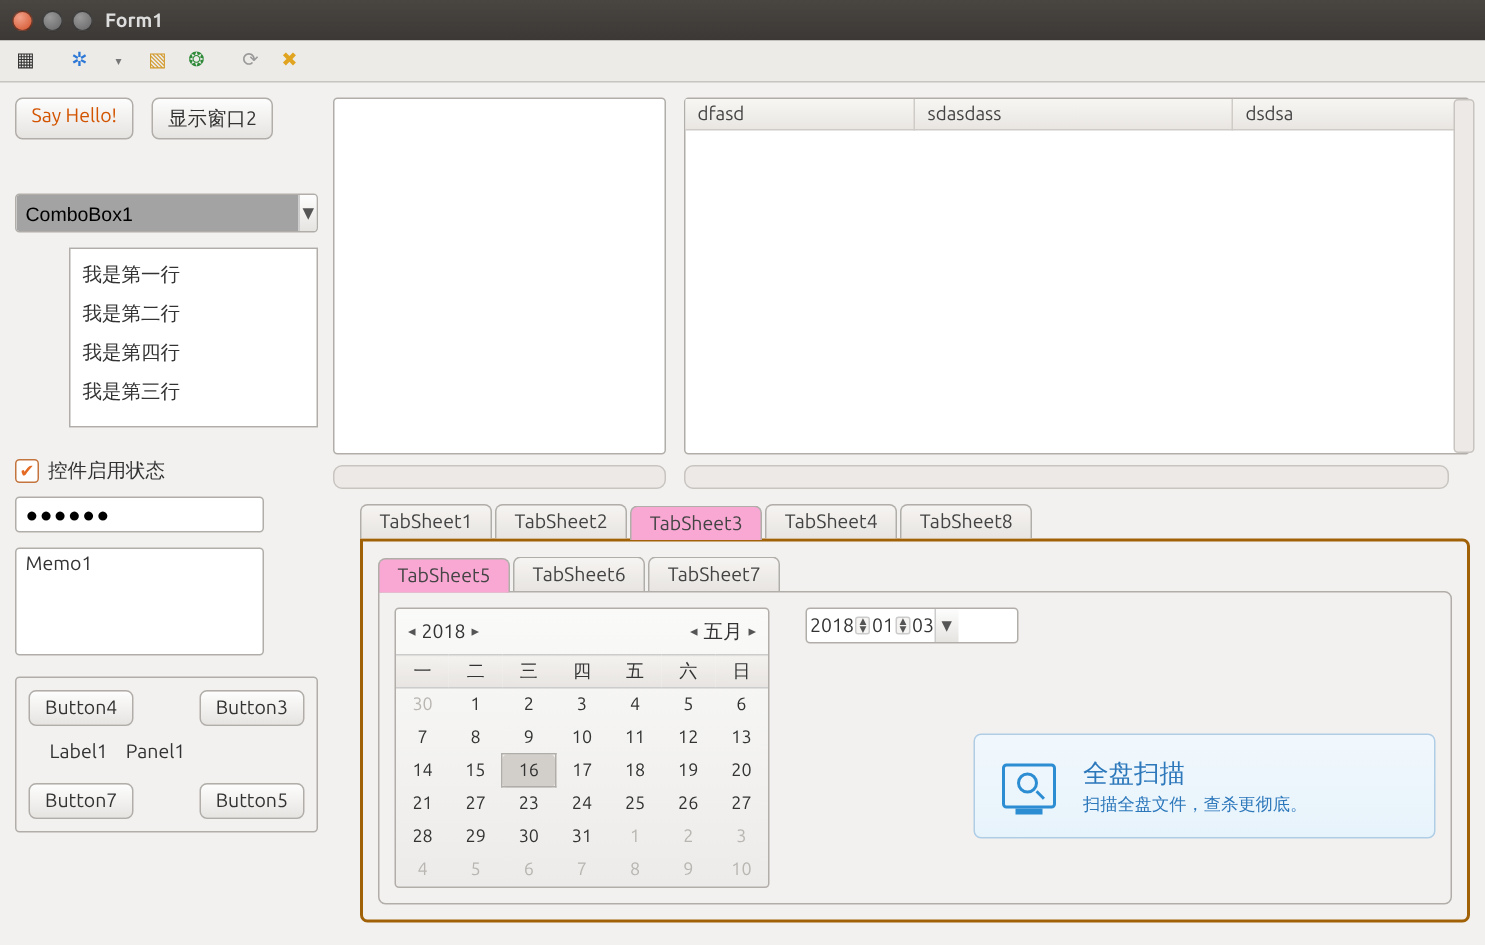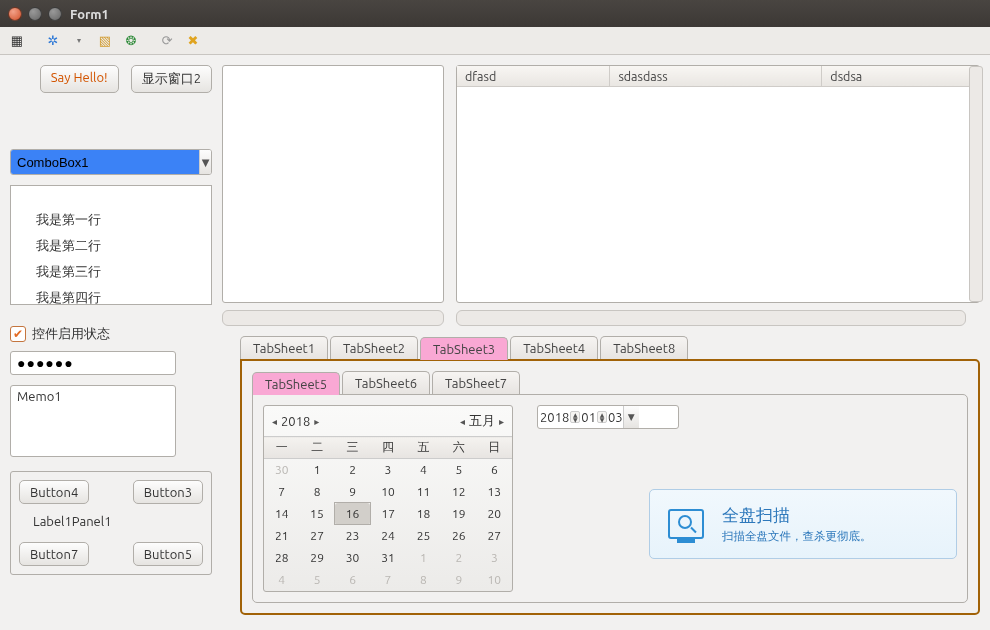--- a/index.html
+++ b/index.html
@@ -15,41 +15,41 @@
 
 
 .toolbar { height: 28px; background: #edebe8; border-bottom: 1px solid #c8c5c1; display: flex; align-items: center; padding: 0 6px; gap: 4px; }
 .tbtn { width: 22px; height: 20px; display:flex; align-items:center; justify-content:center; border-radius:2px; }
 .sep { width: 6px; }
 
 .client { position: relative; padding: 10px; height: calc(630px - 27px - 28px); }
 
 
 .leftcol { position: absolute; left: 10px; top: 10px; width: 202px; }
-.btnrow { display:flex; gap:12px; margin-bottom:56px;justify-content:flex-end; }
+.btnrow { display:flex; gap:12px; margin-bottom:36px; }
 .btn { background: linear-gradient(#fdfdfd,#e6e4e1); border: 1px solid #b1aea9; border-radius: 5px; padding: 4px 10px; color: #333; cursor: pointer; }
 .btn.orange { color: #d35400; }
 
 .combo { display:flex; height:26px; border:1px solid #b1aea9; border-radius:3px; background:#fff; overflow: hidden; margin-bottom: 10px; }
-.combo input { flex:1; border:none; padding:0 6px; font-size:13px; outline:none; background:#3b82f6; }
+.combo input { flex:1; border:none; padding:0 6px; font-size:13px; outline:none; background:#a3a3a3; }
 .combo .dropbtn { width:24px; background: linear-gradient(#fdfdfd,#e6e4e1); border-left:1px solid #ccc; display:flex; align-items:center; justify-content:center; font-size:10px; color:#555; }
 
-.listbox { border:1px solid #b1aea9; background:#fff; padding:21px; height:120px; margin-bottom:20px; }
+.listbox { border:1px solid #b1aea9; background:#fff; padding:4px; height:120px; margin-bottom:20px;margin-left:36px; }
 .listbox div { padding: 4px 4px; }
 
 .chkline { display:flex; align-items:center; gap:6px; margin-bottom:8px; }
 .chk { width:16px; height:16px; border:1px solid #c4753e; border-radius:3px; background: #fff; display:flex; align-items:center; justify-content:center; color:#e36b24; font-size:12px; font-weight:bold; }
 
 .textinput { width: 166px; height:24px; border:1px solid #b1aea9; border-radius:3px; padding:0 6px; background:#fff; font-size:14px; letter-spacing:1px; margin-bottom:10px; }
 
 .memo { width:166px; height:72px; border:1px solid #b1aea9; border-radius:3px; background:#fff; padding:3px 6px; margin-bottom:14px; }
 
 .panel { border:1px solid #b1aea9; border-radius:3px; padding:8px 8px; background:#f2f1f0; }
 .prow { display:flex; justify-content:space-between; margin-bottom:6px; }
-.labelrow { padding: 4px 14px 2px 14px; display: flex; gap: 0; }
+.labelrow { padding: 4px 14px 2px 14px; display: flex; gap: 12px; }
 
 
 .textarea-pane { position:absolute; left:222px; top:10px; width:222px; height:238px; border:1px solid #b1aea9; border-radius:3px; background:#fff; }
 
 .grid { position:absolute; left:456px; top:10px; width:524px; height:238px; border:1px solid #b1aea9; border-radius:3px; background:#fff; }
 .grid thead td { background: linear-gradient(#f8f6f3,#e9e6e2); border-right:1px solid #cfccc8; border-bottom:1px solid #cfccc8; padding:2px 8px; height:20px; font-size:12.5px; color:#444; }
 .grid table { width:100%; border-collapse: collapse; }
 .gridvscroll { position:absolute; right:-4px; top:0; width:14px; height:100%; background:#ece9e6; border:1px solid #c8c5c1; border-radius:3px; }
 
 .hsbar { position:absolute; top:255px; height:16px; background:#ece9e6; border:1px solid #c8c5c1; border-radius:6px; }
@@ -123,22 +123,22 @@
     </div>
 
     <div class="combo">
       <input value="ComboBox1" style="">
       <div class="dropbtn">▼</div>
     </div>
 
     <div class="listbox">
       <div>我是第一行</div>
       <div>我是第二行</div>
+      <div>我是第四行</div>
       <div>我是第三行</div>
-      <div>我是第四行</div>
     </div>
 
     <div class="chkline">
       <div class="chk">✔</div>
       <span>控件启用状态</span>
     </div>
 
     <input class="textinput" value="●●●●●●" style="">
 
     <div class="memo">Memo1</div>

